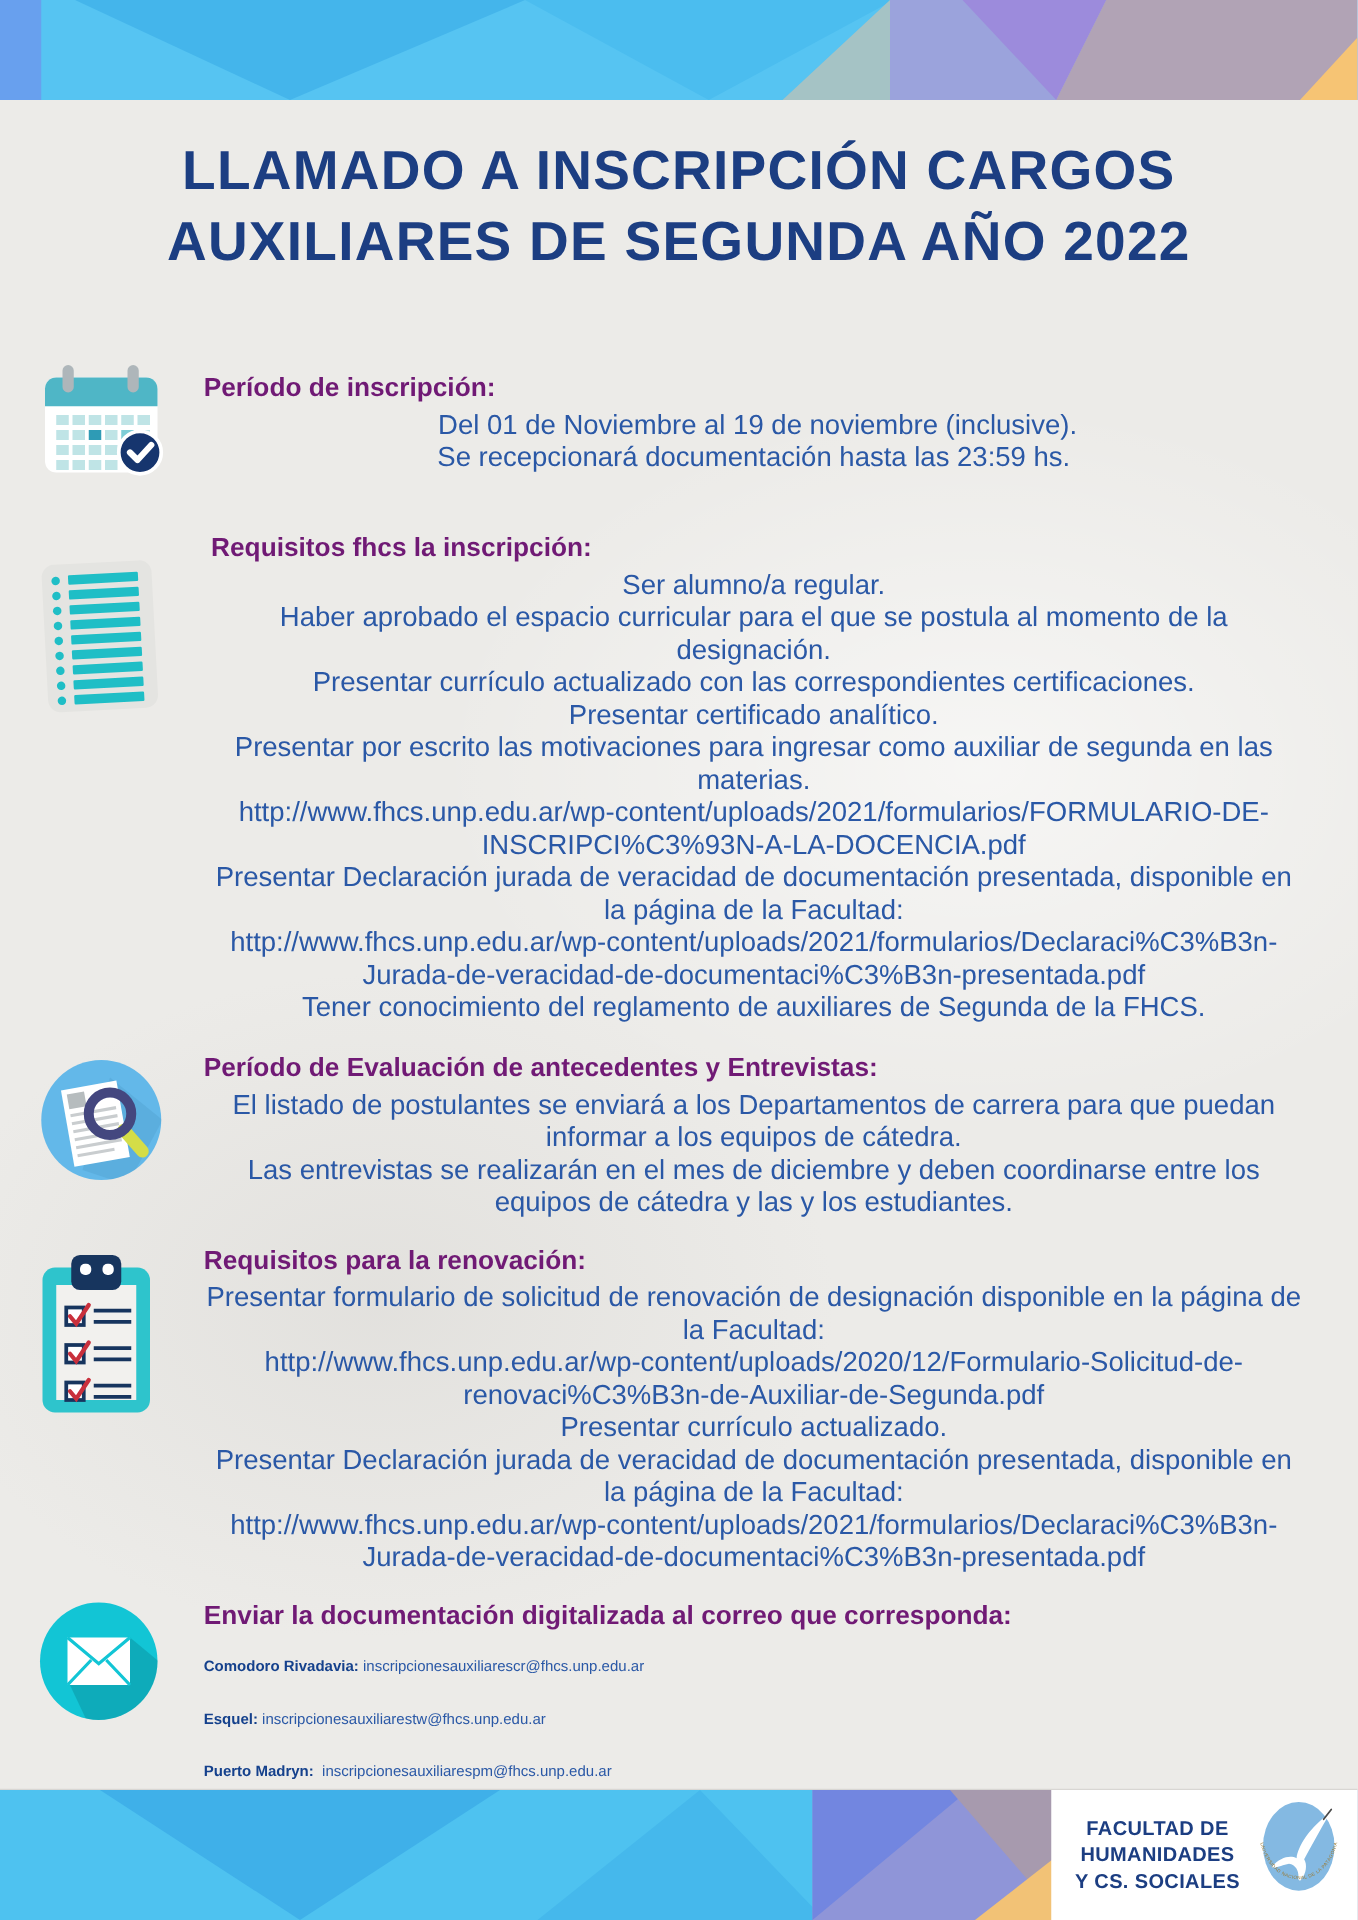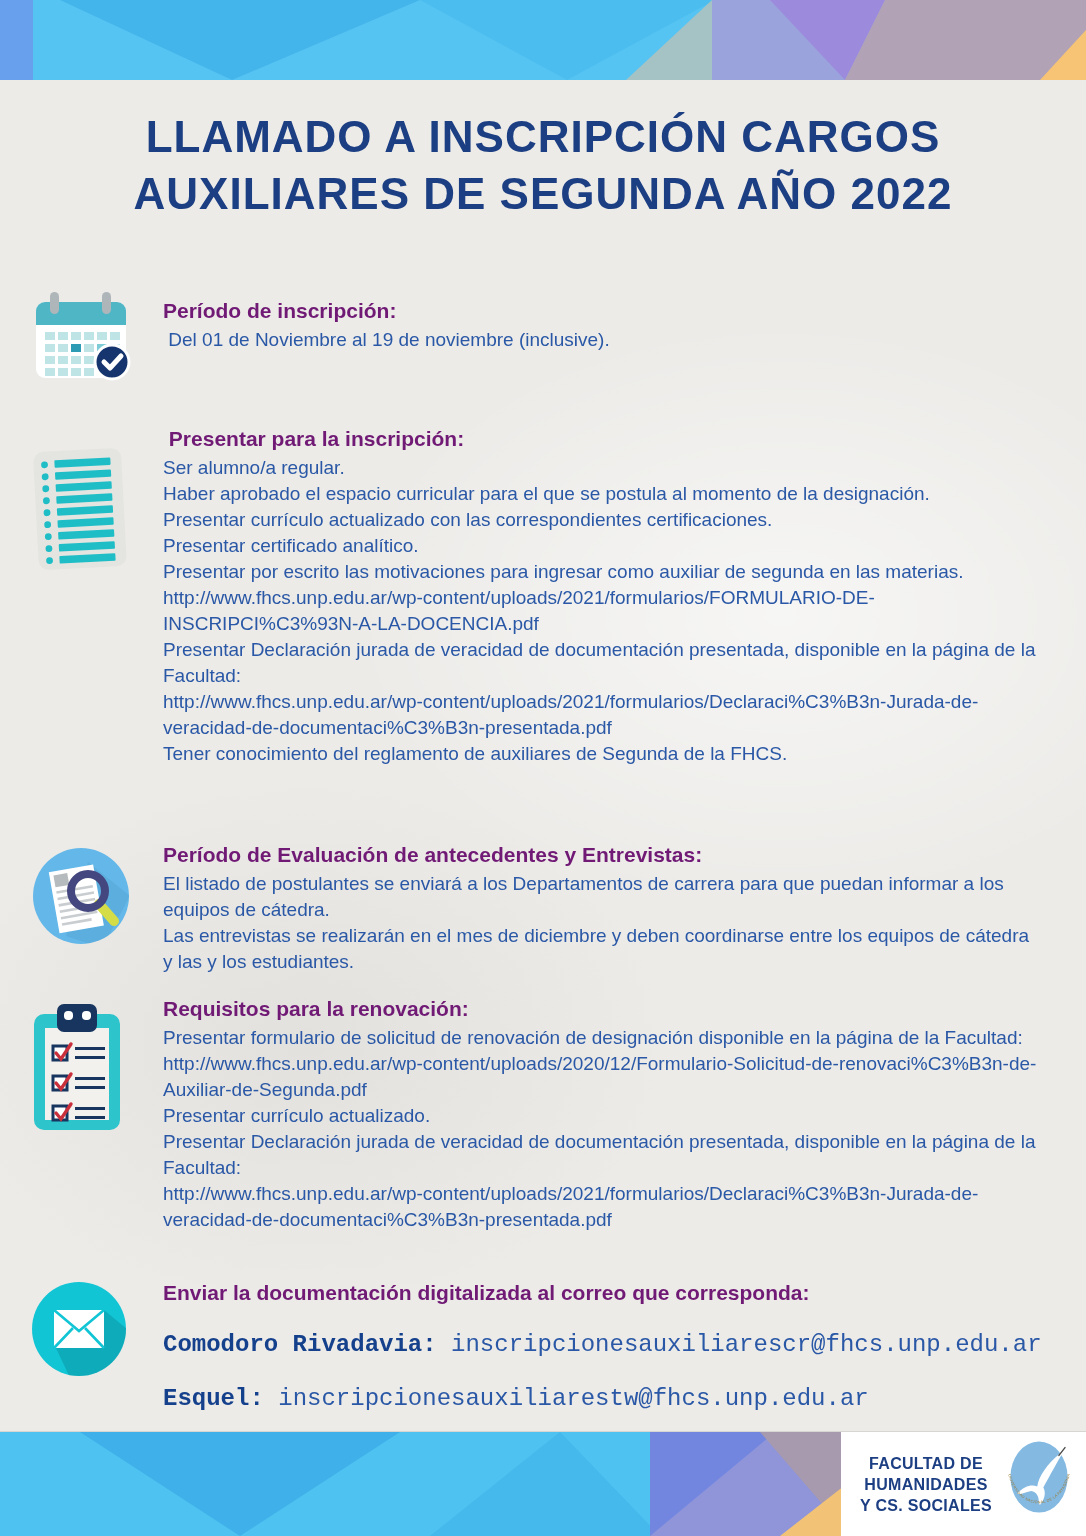--- a/index.html
+++ b/index.html
@@ -18,23 +18,23 @@
     position:absolute;top:108px;left:0;width:1086px;text-align:center;
     color:#1c3e82;font-weight:bold;font-size:44px;line-height:57px;letter-spacing:1px;
   }
   .section{position:absolute;left:0;width:1086px;}
   .sec-icon{position:absolute;}
   .sec-text{position:absolute;left:163px;width:880px;}
   .sec-heading{
     margin:0 0 3px 0;font-size:21px;font-weight:bold;color:#701a75;line-height:26px;white-space:pre-wrap;
   }
   .body-line{
-    margin:0;font-size:19px;color:#2a58a6;line-height:26px;white-space:pre-wrap;overflow-wrap:break-word;
-  }
-  .mail-row{font-size:24px;line-height:30px;white-space:pre-wrap;font-family:Liberation Mono, monospace;}
+    margin:0;font-size:22px;color:#2a58a6;line-height:26px;white-space:pre-wrap;overflow-wrap:break-word;text-align:center;
+  }
+  .mail-row{font-size:12px;line-height:30px;white-space:pre-wrap;}
   .mail-label{font-weight:bold;color:#15418c;}
   .mail-addr{color:#2a58a6;}
   .s1{top:298px}.s2{top:426px}.s3{top:842px}.s4{top:996px}.s5{top:1280px}
   .s1 .sec-icon{left:30px;top:-10px}
   .s2 .sec-icon{left:32px;top:20px;transform:rotate(-3deg);}
   .s3 .sec-icon{left:30px;top:2px}
   .s4 .sec-icon{left:28px;top:4px}
   .s5 .sec-icon{left:28px;top:-2px}
   .footer-box{
     position:absolute;right:0;top:0;bottom:0;width:256px;background:#ffffff;
@@ -94,20 +94,21 @@
       </g>
       <rect x="41" y="56" width="10" height="8" fill="#2e9bb5"></rect>
       <rect x="67" y="56" width="10" height="8" fill="#7ecdd6"></rect>
       <circle cx="82" cy="74" r="17" fill="#16356e" stroke="#ffffff" stroke-width="3"></circle>
       <path d="M74 74 l6 6 l11 -12" fill="none" stroke="#ffffff" stroke-width="5" stroke-linecap="round" stroke-linejoin="round"></path>
     </svg>
   </div>
   <div class="sec-text">
     <h2 class="sec-heading">Período de inscripción:</h2>
     <p class="body-line"> Del 01 de Noviembre al 19 de noviembre (inclusive).</p>
+    <p class="body-line">Se recepcionará documentación hasta las 23:59 hs.</p>
   </div>
 </div>
 
 <div class="section s2">
   <div class="sec-icon">
     <svg width="96" height="126" viewBox="0 0 96 126">
       <rect x="4" y="4" width="88" height="118" rx="10" fill="#e4e4e1"></rect>
       <g fill="#1fbec6">
         <circle cx="15" cy="17" r="3.4"></circle>
           <rect x="25" y="13" width="56" height="7.5" rx="1"></rect>
@@ -124,21 +125,21 @@
         <circle cx="15" cy="89" r="3.4"></circle>
           <rect x="25" y="85" width="56" height="7.5" rx="1"></rect>
         <circle cx="15" cy="101" r="3.4"></circle>
           <rect x="25" y="97" width="56" height="7.5" rx="1"></rect>
         <circle cx="15" cy="113" r="3.4"></circle>
           <rect x="25" y="109" width="56" height="7.5" rx="1"></rect>
       </g>
     </svg>
   </div>
   <div class="sec-text">
-    <h2 class="sec-heading"> Presentar para la inscripción:</h2>
+    <h2 class="sec-heading"> Requisitos fhcs la inscripción:</h2>
     <p class="body-line">Ser alumno/a regular.</p>
     <p class="body-line">Haber aprobado el espacio curricular para el que se postula al momento de la designación.</p>
     <p class="body-line">Presentar currículo actualizado con las correspondientes certificaciones.</p>
     <p class="body-line">Presentar certificado analítico.</p>
     <p class="body-line">Presentar por escrito las motivaciones para ingresar como auxiliar de segunda en las materias.</p>
     <p class="body-line">http://www.fhcs.unp.edu.ar/wp-content/uploads/2021/formularios/FORMULARIO-DE-INSCRIPCI%C3%93N-A-LA-DOCENCIA.pdf</p>
     <p class="body-line">Presentar Declaración jurada de veracidad de documentación presentada, disponible en la página de la Facultad:</p>
     <p class="body-line">http://www.fhcs.unp.edu.ar/wp-content/uploads/2021/formularios/Declaraci%C3%B3n-Jurada-de-veracidad-de-documentaci%C3%B3n-presentada.pdf</p>
     <p class="body-line">Tener conocimiento del reglamento de auxiliares de Segunda de la FHCS.</p>
   </div>

